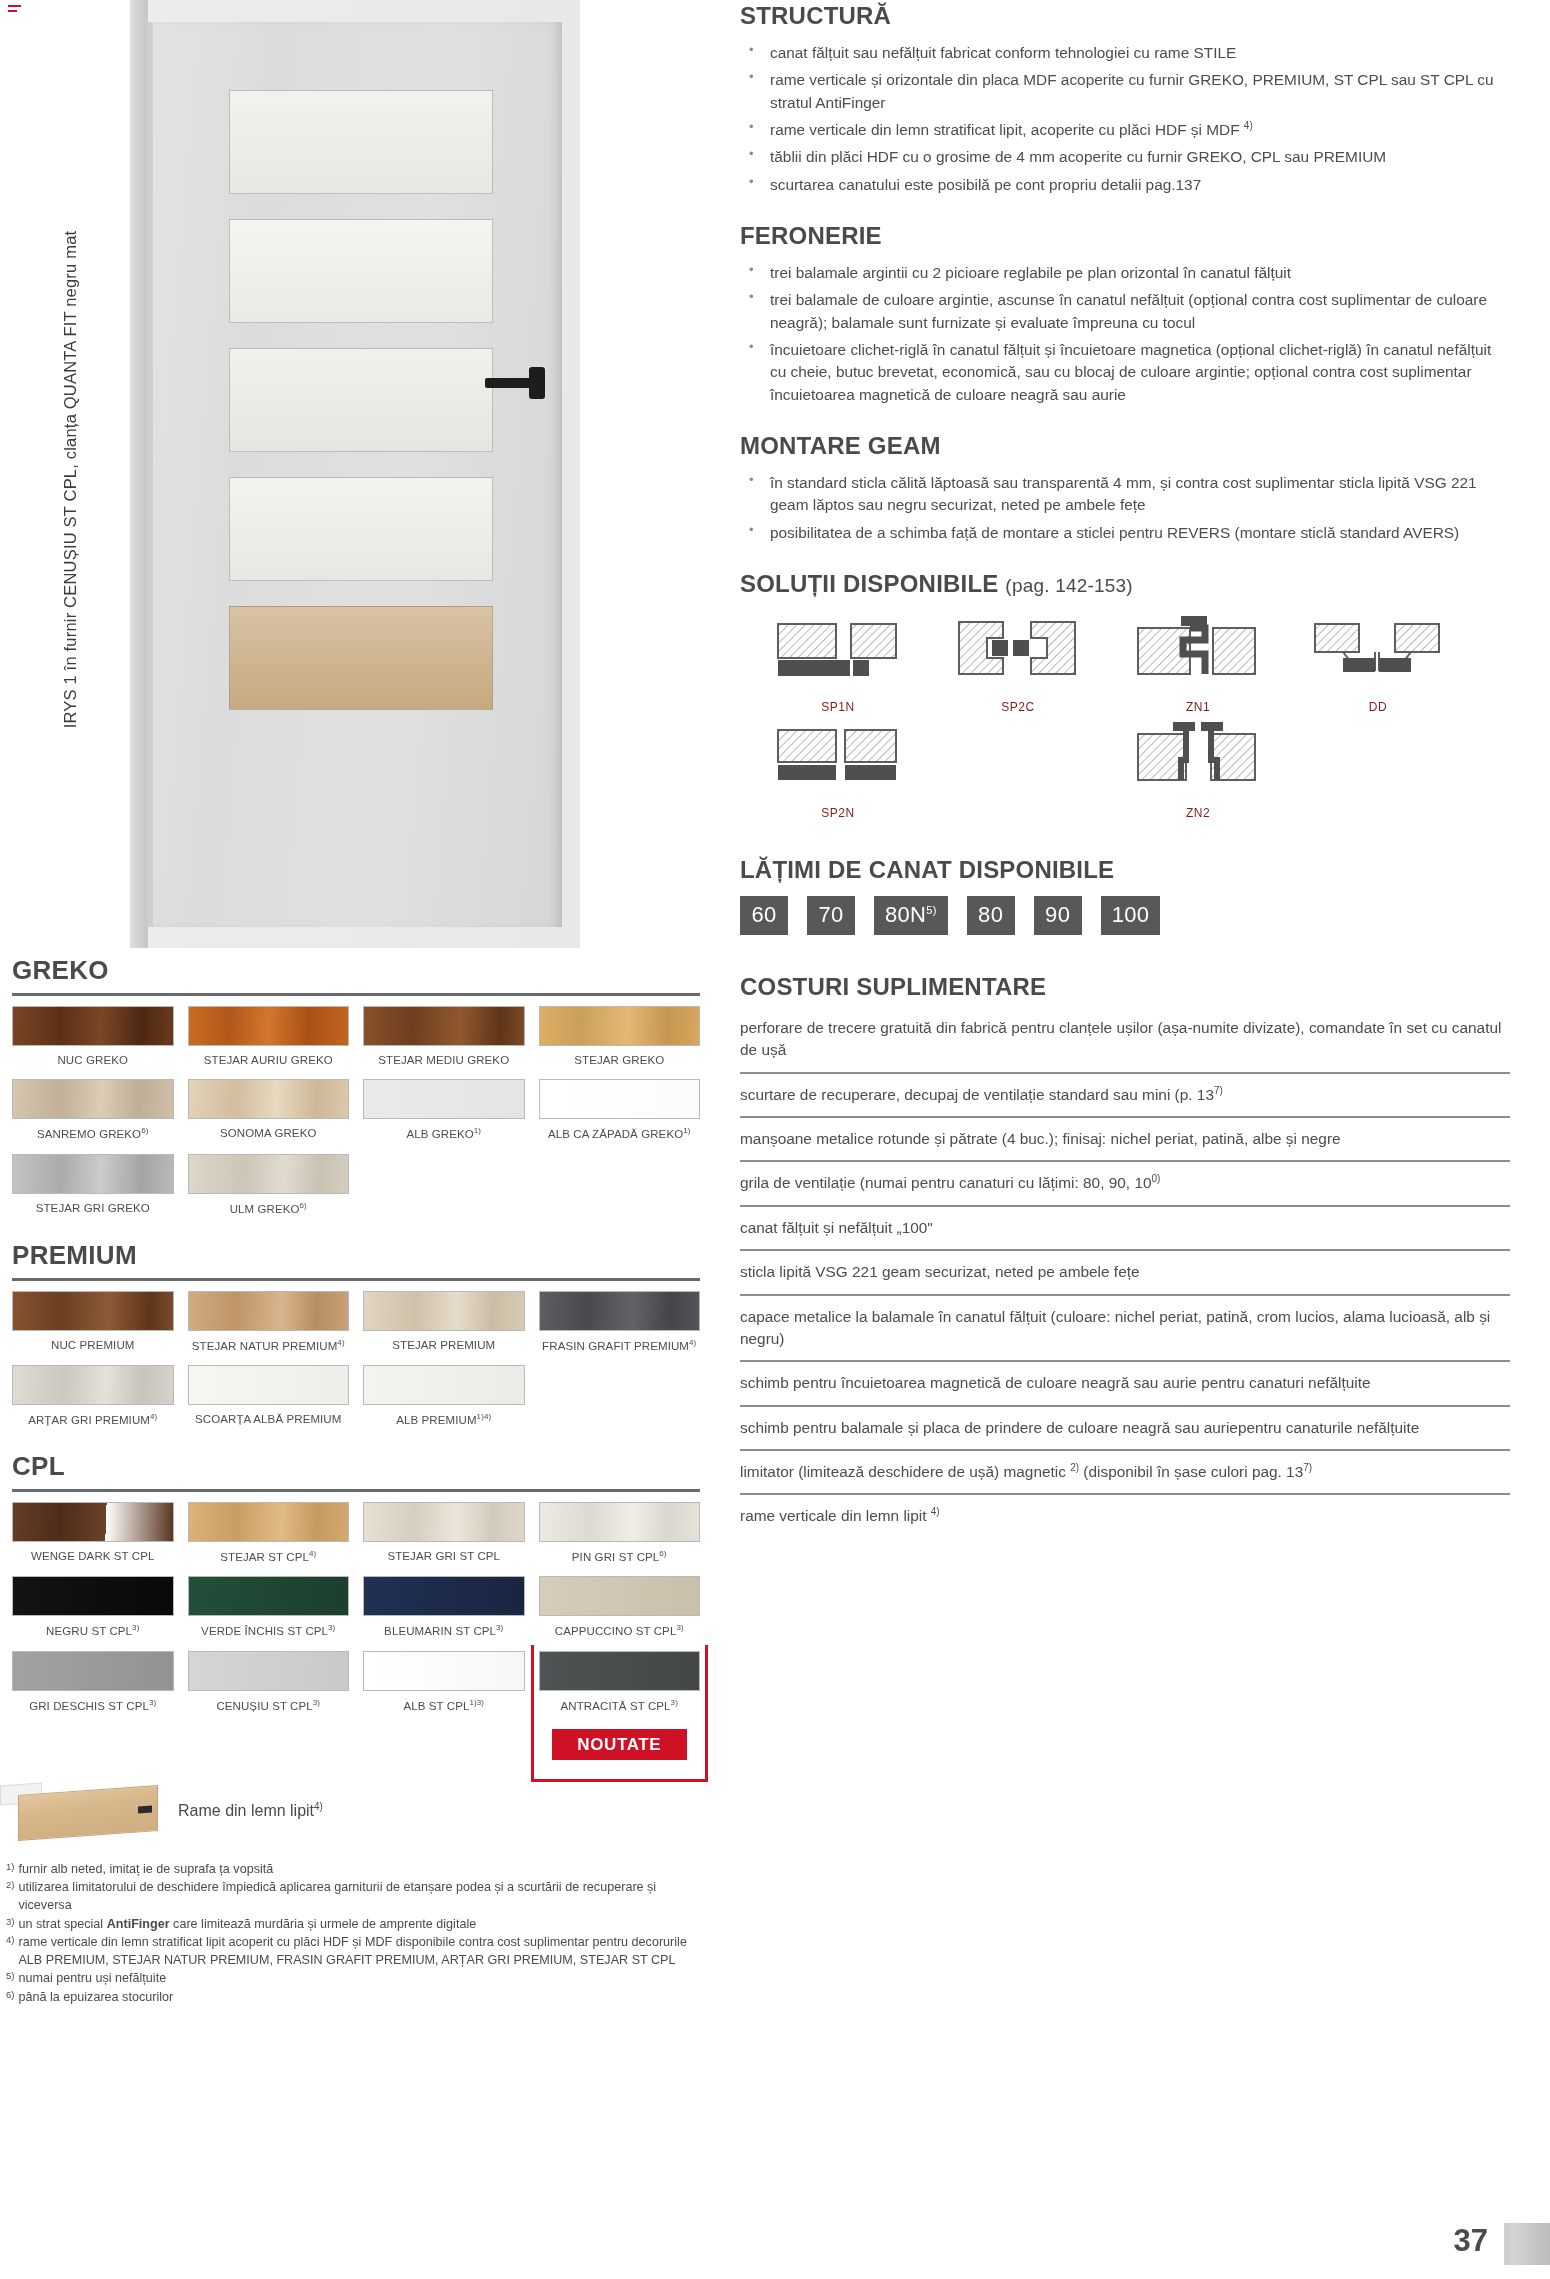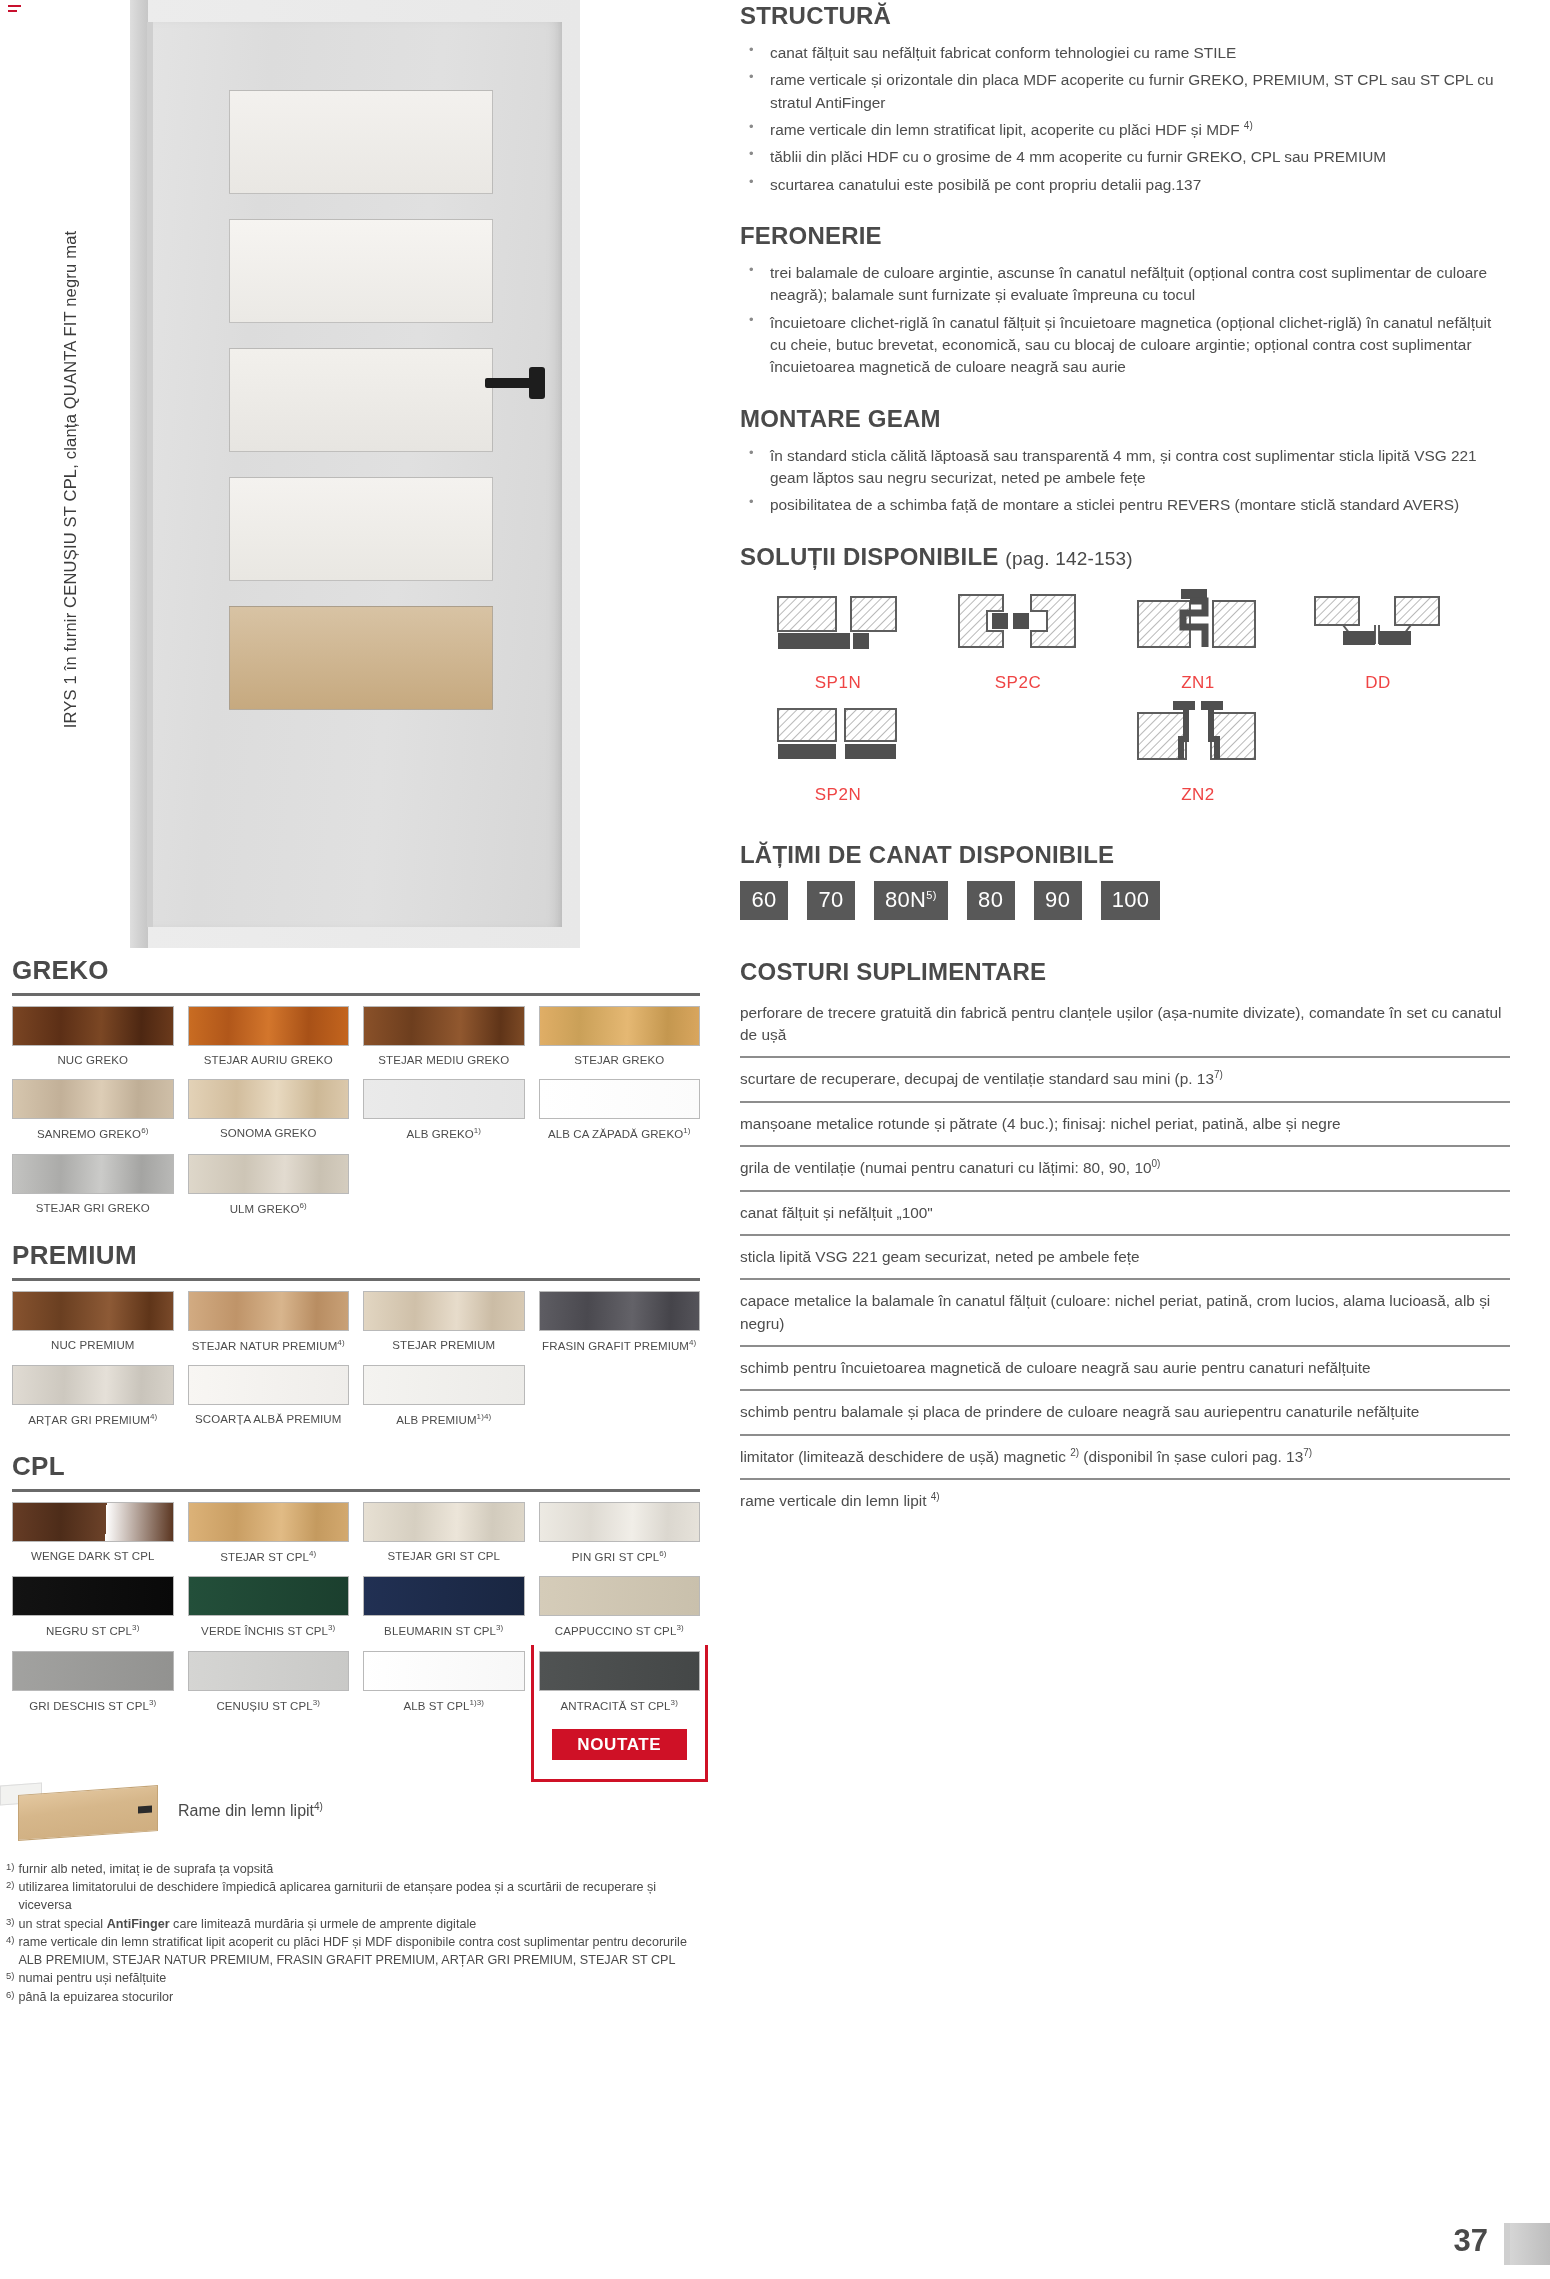--- a/index.html
+++ b/index.html
@@ -146,21 +146,21 @@
   }
   .bullets li:before{
     content:"•"; position:absolute; left:9px; top:-1px; color:#8a8a8a; font-size:13px;
   }
   .bullets sup{ font-size:10px; }
 
   
   .profiles{ display:flex; gap:0; margin:16px 0 0 8px; }
   .pcol{ width:180px; }
   .pitem{ text-align:center; margin-bottom:6px; }
-  .pcap{ font-size:17px; color:#ef4444; letter-spacing:.5px; margin-top:2px; }
+  .pcap{ font-size:12px; color:#7f1d1d; letter-spacing:.5px; margin-top:2px; }
 
   
   .width-row{ display:flex; gap:19px; margin-top:12px; }
   .wbadge{
     background:#585858; color:#fff; font-size:22px;
     padding:6px 11px 7px 11px; min-width:48px; text-align:center;
     letter-spacing:.3px;
   }
   .wbadge sup{ font-size:11px; }
 
@@ -396,20 +396,21 @@
     <ul class="bullets" id="structura-list">
         <li>canat fălțuit sau nefălțuit fabricat conform tehnologiei cu rame STILE</li>
         <li>rame verticale și orizontale din placa MDF acoperite cu furnir GREKO, PREMIUM, ST CPL sau ST CPL cu stratul AntiFinger</li>
         <li>rame verticale din lemn stratificat lipit, acoperite cu plăci HDF și MDF <sup>4)</sup></li>
         <li>tăblii din plăci HDF cu o grosime de 4 mm acoperite cu furnir GREKO, CPL sau PREMIUM</li>
         <li>scurtarea canatului este posibilă pe cont propriu detalii pag.137</li>
       </ul>
 
     <div class="h2">FERONERIE</div>
     <ul class="bullets" id="feronerie-list">
+        <li>trei balamale argintii cu 2 picioare reglabile pe plan orizontal în canatul fălțuit</li>
         <li>trei balamale de culoare argintie, ascunse în canatul nefălțuit (opțional contra cost suplimentar de culoare neagră); balamale sunt furnizate și evaluate împreuna cu tocul</li>
         <li>încuietoare clichet-riglă în canatul fălțuit și încuietoare magnetica (opțional clichet-riglă) în canatul nefălțuit cu cheie, butuc brevetat, economică, sau cu blocaj de culoare argintie; opțional contra cost suplimentar încuietoarea magnetică de culoare neagră sau aurie</li>
       </ul>
 
     <div class="h2">MONTARE GEAM</div>
     <ul class="bullets" id="montare-list">
         <li>în standard sticla călită lăptoasă sau transparentă 4 mm, și contra cost suplimentar sticla lipită VSG 221 geam lăptos sau negru securizat, neted pe ambele fețe</li>
         <li>posibilitatea de a schimba față de montare a sticlei pentru REVERS (montare sticlă standard AVERS)</li>
       </ul>
 

